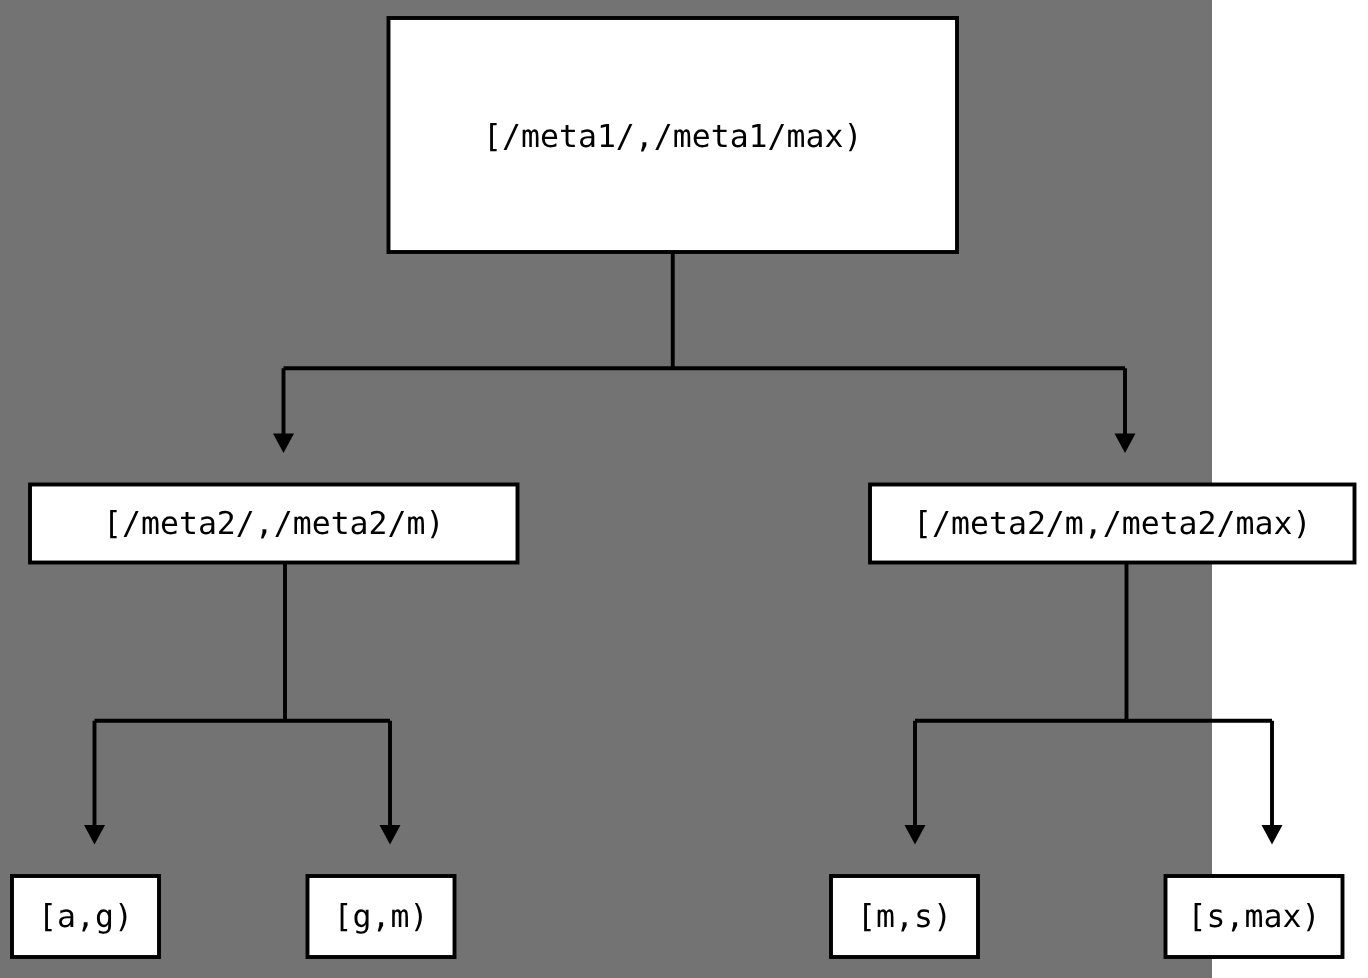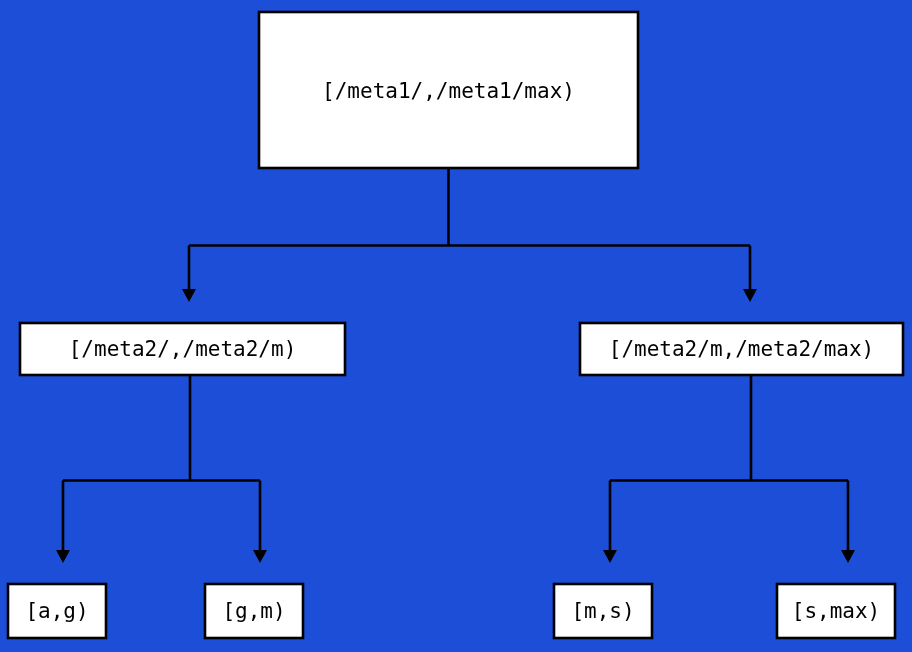--- a/index.html
+++ b/index.html
@@ -9,23 +9,23 @@
     background: #ffffff;
   }
   body {
     width: 912px;
     height: 652px;
     overflow: hidden;
     font-family: "DejaVu Sans Mono", "Liberation Mono", monospace;
   }
   #diagram-root {
     position: relative;
-    width: 912px;
+    width: 808px;
     height: 652px;
-    background: #1d4ed8;
+    background: #737373;
   }
   svg#tree-canvas {
     display: block;
     width: 912px;
     height: 652px;
   }
   .node-box {
     fill: #ffffff;
     stroke: #000000;
     stroke-width: 2.6;

